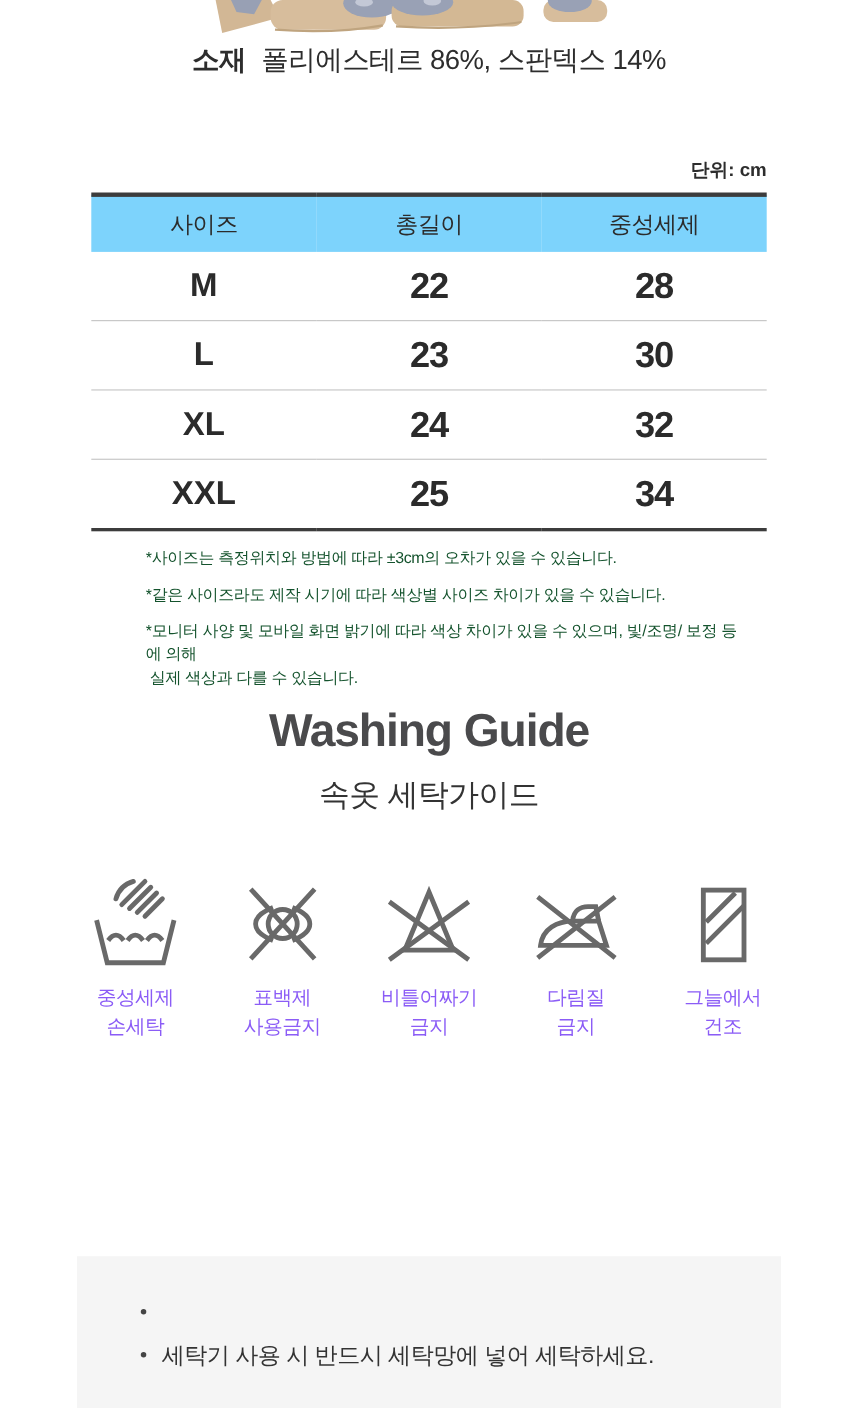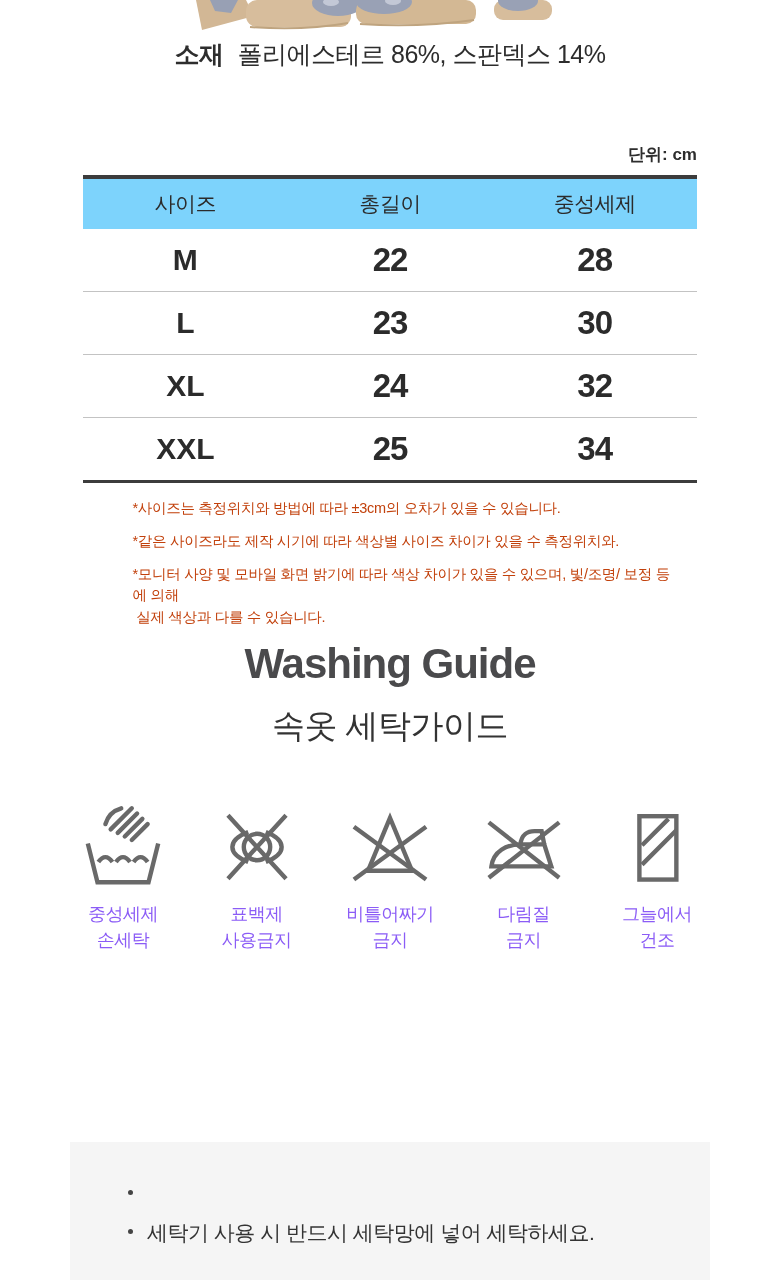--- a/index.html
+++ b/index.html
@@ -66,37 +66,37 @@
   .footnotes{
     width:585px;
     margin:15px auto 0 auto;
     padding-left:35px;
     box-sizing:border-box;
   }
   .footnote{
     font-size:14.5px;
     line-height:1.5;
     letter-spacing:-0.3px;
-    color:#c2410c;
+    color:#14532d;
     margin:0 0 11px 0;
     white-space:pre-line;
   }
 
   
   .wash-title{
     text-align:center;
     font-size:42px;
     font-weight:700;
     letter-spacing:-1px;
     color:#4a4a4c;
   }
   .wash-subtitle{
     margin-top:16px;
     text-align:center;
-    font-size:33px;
+    font-size:28px;
     letter-spacing:-0.5px;
     color:#333333;
   }
 
   
   .icons-row{
     margin:54px auto 0 auto;
     width:660px;
     display:flex;
     justify-content:space-between;
@@ -205,21 +205,21 @@
           <td class="size-col">XXL</td>
           <td class="num-col">25</td>
           <td class="num-col">34</td>
         </tr>
       </tbody>
     </table>
   </div>
 
   <div class="footnotes">
     <p class="footnote">*사이즈는 측정위치와 방법에 따라 ±3cm의 오차가 있을 수 있습니다.</p>
-    <p class="footnote">*같은 사이즈라도 제작 시기에 따라 색상별 사이즈 차이가 있을 수 측정위치와.</p>
+    <p class="footnote">*같은 사이즈라도 제작 시기에 따라 색상별 사이즈 차이가 있을 수 있습니다.</p>
     <p class="footnote">*모니터 사양 및 모바일 화면 밝기에 따라 색상 차이가 있을 수 있으며, 빛/조명/ 보정 등에 의해
 &nbsp;실제 색상과 다를 수 있습니다.</p>
   </div>
 
   <div class="wash-title">Washing Guide</div>
   <div class="wash-subtitle">속옷 세탁가이드</div>
 
   <div class="icons-row">
 
     <div class="icon-cell">

